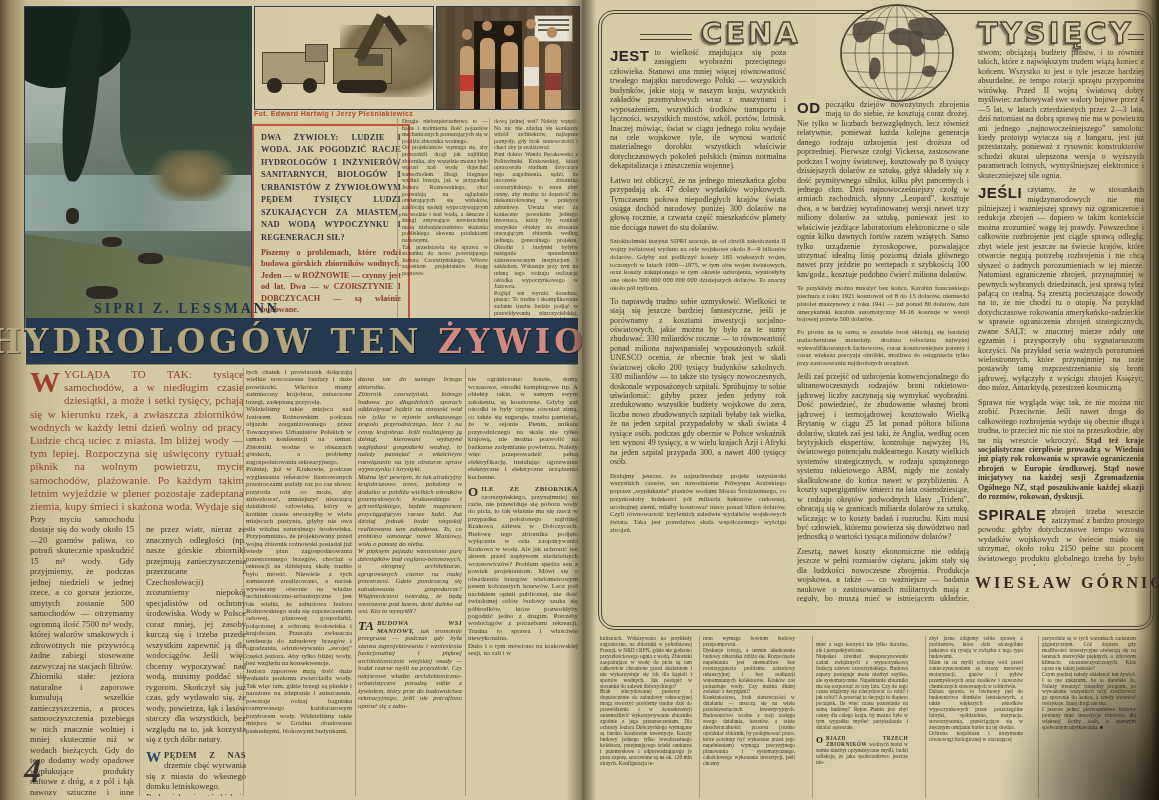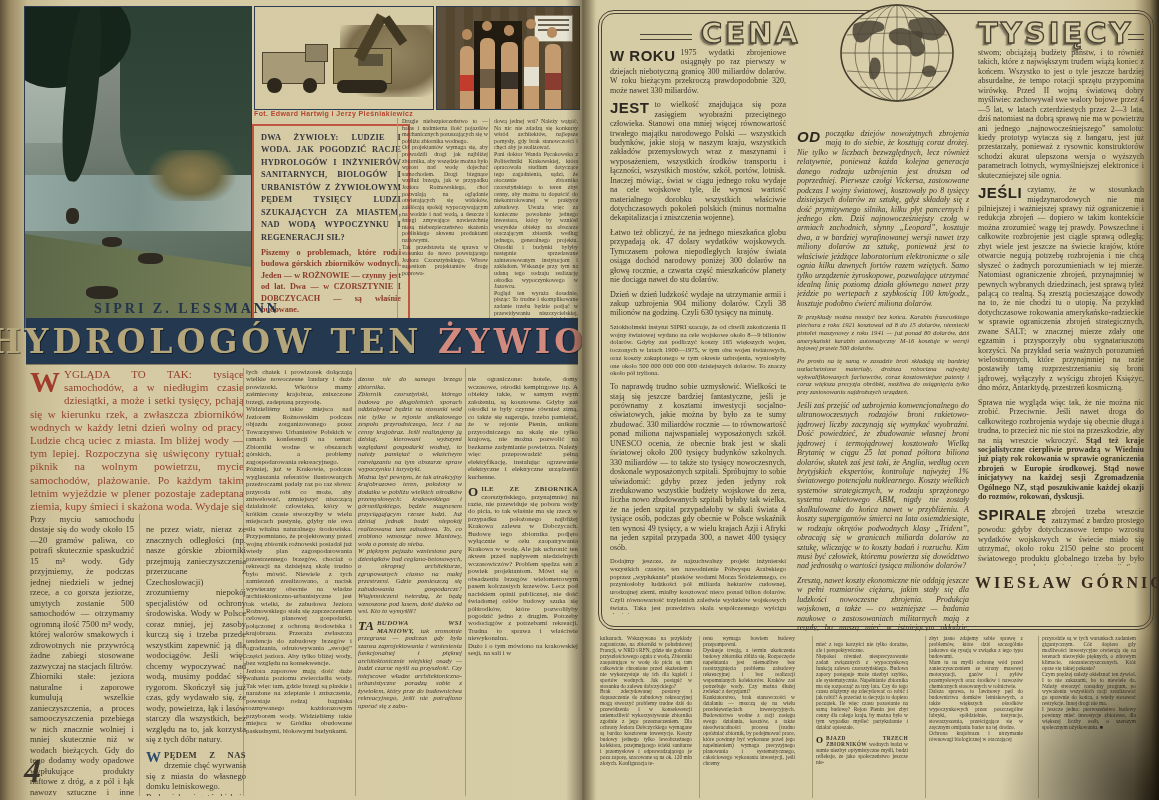--- a/index.html
+++ b/index.html
@@ -78,21 +78,21 @@
   .bubble{font-family:"DejaVu Sans",sans-serif;font-weight:bold;font-size:29px;letter-spacing:3px;
     color:#d8cfa9;-webkit-text-stroke:1.3px #463f30;
     text-shadow:-2px 2px 0 rgba(70,62,45,.5),-3px 3px 1px rgba(70,62,45,.28);white-space:nowrap;}
   #title-cena{left:695px;top:16px;margin-left:6px;}
   #title-wyscigu{left:978px;top:16px;}
   .tdash{height:4px;border-top:1px solid #4a4336;border-bottom:1px solid #4a4336;}
   .rcol{font-size:8px;line-height:1.18;text-align:justify;color:#3b362c;overflow:hidden;}
   .rcol p{margin:0 0 5px 0;}
   .rsmall{font-size:6.6px;line-height:1.18;}
   #rcol1{left:610px;top:48px;width:176px;height:566px;}
-  #rcol2{left:797px;top:129px;width:172px;height:502px;font-style:italic;}
+  #rcol2{left:797px;top:100px;width:172px;height:502px;}
   #rcol3{left:978px;top:48px;width:166px;height:518px;}
   .dw{float:left;font-family:"Liberation Sans",sans-serif;font-weight:bold;font-size:15px;line-height:.95;
     letter-spacing:.5px;color:#2c2820;margin:1px 5px 0 0;}
   .boldpart{font-weight:bold;}
   .author{left:975px;top:574px;width:172px;font-size:16px;font-weight:bold;letter-spacing:3px;color:#3a2b20;white-space:nowrap;}
   .bcol{top:636px;height:162px;font-size:5.4px;line-height:1.1;text-align:justify;color:#3c372e;white-space:pre-line;overflow:hidden;}
   #bc1{left:600px;width:92px;} #bc2{left:703px;width:92px;} #bc3{left:816px;width:92px;}
   #bc4{left:929px;width:94px;} #bc5{left:1042px;width:94px;}
 </style>
 </head>
@@ -239,24 +239,22 @@
   <path d="M22,17 Q59,13 96,17" fill="none" stroke="#463f30" stroke-width="0.6"></path>
   <path d="M22,85 Q59,89 96,85" fill="none" stroke="#463f30" stroke-width="0.6"></path>
   <path d="M16,22 q14,-6 26,-2 q8,4 2,9 q-10,2 -14,8 q-6,6 -12,2 q-6,-8 -2,-17z" fill="#4a4336" opacity="0.85"></path>
   <path d="M34,56 q6,-2 8,4 q2,8 -2,14 q-4,6 -8,2 q-3,-10 2,-20z" fill="#4a4336" opacity="0.85"></path>
   <path d="M52,30 q8,-6 16,-3 q6,3 12,2 q6,0 4,6 q-2,4 2,8 q3,6 -3,10 q-8,4 -10,-2 q-2,-8 -8,-8 q-8,1 -12,-4 q-4,-5 -1,-9z" fill="#4a4336" opacity="0.85"></path>
   <path d="M72,18 q18,-6 30,2 q8,6 4,12 q-6,8 -16,6 q-10,-2 -16,-8 q-6,-7 -2,-12z" fill="#4a4336" opacity="0.85"></path>
   <path d="M88,64 q8,-2 10,4 q1,6 -6,7 q-7,0 -8,-5 q0,-4 4,-6z" fill="#4a4336" opacity="0.85"></path>
 </svg>
 
 <div class="abs rcol" id="rcol1">
-  <p><span class="dw">W ROKU</span><span>1975 wydatki zbrojeniowe osiągnęły po raz pierwszy w dziejach niebotyczną granicę 300 miliardów dolarów. W roku bieżącym przekroczą prawdopodobnie 320, może nawet 330 miliardów.</span></p>
   <p><span class="dw">JEST</span><span>to wielkość znajdująca się poza zasięgiem wyobraźni przeciętnego człowieka. Stanowi ona mniej więcej równowartość trwałego majątku narodowego Polski — wszystkich budynków, jakie stoją w naszym kraju, wszystkich zakładów przemysłowych wraz z maszynami i wyposażeniem, wszystkich środków transportu i łączności, wszystkich mostów, szkół, portów, lotnisk. Inaczej mówiąc, świat w ciągu jednego roku wydaje na cele wojskowe tyle, ile wynosi wartość materialnego dorobku wszystkich właściwie dotychczasowych pokoleń polskich (minus normalna dekapitalizacja i zniszczenia wojenne).</span></p>
   <p>Łatwo też obliczyć, że na jednego mieszkańca globu przypadają ok. 47 dolary wydatków wojskowych. Tymczasem połowa niepodległych krajów świata osiąga dochód narodowy poniżej 300 dolarów na głowę rocznie, a czwarta część mieszkańców planety nie dociąga nawet do stu dolarów.</p>
-  <p>Dzień w dzień ludzkość wydaje na utrzymanie armii i zakup uzbrojenia 904 miliony dolarów. Czyli 38 milionów na godzinę. Czyli 630 tysięcy na minutę.</p>
   <p class="rsmall">Sztokholmski instytut SIPRI szacuje, że od chwili zakończenia II wojny światowej wydano na cele wojskowe około 8—9 bilionów dolarów. Gdyby zaś podliczyć koszty 165 większych wojen, toczonych w latach 1900—1975, w tym obu wojen światowych, oraz koszty zakupionego w tym okresie uzbrojenia, wyniosłyby one około 500 000 000 000 000 dzisiejszych dolarów. To znaczy około pół tryliona.</p>
   <p>To naprawdę trudno sobie uzmysłowić. Wielkości te stają się jeszcze bardziej fantastyczne, jeśli je porównamy z kosztami inwestycji socjalno-oświatowych, jakie można by było za te sumy zbudować. 330 miliardów rocznie — to równowartość ponad miliona najwspanialej wyposażonych szkół. UNESCO ocenia, że obecnie brak jest w skali światowej około 200 tysięcy budynków szkolnych. 330 miliardów — to także sto tysięcy nowoczesnych, doskonale wyposażonych szpitali. Spróbujmy to sobie uświadomić: gdyby przez jeden jedyny rok zredukowano wszystkie budżety wojskowe do zera, liczba nowo zbudowanych szpitali byłaby tak wielka, że na jeden szpital przypadałoby w skali świata 4 tysiące osób, podczas gdy obecnie w Polsce wskaźnik ten wynosi 49 tysięcy, a w wielu krajach Azji i Afryki na jeden szpital przypada 300, a nawet 400 tysięcy osób.</p>
   <p class="rsmall">Dodajmy jeszcze, że najzuchwalszy projekt inżynierski wszystkich czasów, ten nawodnienie Półwyspu Arabskiego poprzez „wypłukanie” piasków wodami Morza Śródziemnego, co przyniosłoby ludzkości pół miliarda hektarów cudownej, urodzajnej ziemi, miałby kosztować nieco ponad bilion dolarów. Czyli równowartość trzyletnich zaledwie wydatków wojskowych świata. Taka jest prawdziwa skala współczesnego wyścigu zbrojeń.</p>
 </div>
 
 <div class="abs rcol" id="rcol2">
   <p><span class="dw">OD</span><span>początku dziejów nowożytnych zbrojenia mają to do siebie, że kosztują coraz drożej. Nie tylko w liczbach bezwzględnych, lecz również relatywnie, ponieważ każda kolejna generacja danego rodzaju uzbrojenia jest droższa od poprzedniej. Pierwsze czołgi Vickersa, zastosowane podczas I wojny światowej, kosztowały po 8 tysięcy dzisiejszych dolarów za sztukę, gdyż składały się z dość prymitywnego silnika, kilku płyt pancernych i jednego ckm. Dziś najnowocześniejszy czołg w armiach zachodnich, słynny „Leopard”, kosztuje dwa, a w bardziej wyrafinowanej wersji nawet trzy miliony dolarów za sztukę, ponieważ jest to właściwie jeżdżące laboratorium elektroniczne o sile ognia kilku dawnych fortów razem wziętych. Samo tylko urządzenie żyroskopowe, pozwalające utrzymać idealną linię poziomą działa głównego nawet przy jeździe po wertepach z szybkością 100 km/godz., kosztuje podobno ćwierć miliona dolarów.</span></p>
   <p class="rsmall">Te przykłady można mnożyć bez końca. Karabin francuskiego piechura z roku 1921 kosztował od 8 do 15 dolarów, niemiecki pistolet maszynowy z roku 1941 — już ponad 80 dolarów, dziś amerykański karabin automatyczny M-16 kosztuje w wersji bojowej prawie 500 dolarów.</p>
   <p class="rsmall">Po prostu na tę samą w zasadzie broń składają się bardziej uszlachetnione materiały, droższa robocizna najwyżej wykwalifikowanych fachowców, coraz kosztowniejsze patenty i coraz większa precyzja obróbki, możliwa do osiągnięcia tylko przy zastosowaniu najdroższych urządzeń.</p>
   <p>Jeśli zaś przejść od uzbrojenia konwencjonalnego do ultranowoczesnych rodzajów broni rakietowo-jądrowej liczby zaczynają się wymykać wyobraźni. Dość powiedzieć, że zbudowanie własnej broni jądrowej i termojądrowej kosztowało Wielką Brytanię w ciągu 25 lat ponad półtora biliona dolarów, skutek zaś jest taki, że Anglia, według ocen brytyjskich ekspertów, kontroluje najwyżej 1% światowego potencjału nuklearnego. Koszty wielkich systemów strategicznych, w rodzaju sprzężonego systemu rakietowego ABM, nigdy nie zostały skalkulowane do końca nawet w przybliżeniu. A koszty supergigantów śmierci na lata osiemdziesiąte, w rodzaju okrętów podwodnych klasy „Trident”, obracają się w granicach miliarda dolarów za sztukę, wliczając w to koszty badań i rozruchu. Kim musi być człowiek, któremu powierza się dowództwo nad jednostką o wartości tysiąca milionów dolarów?</p>

